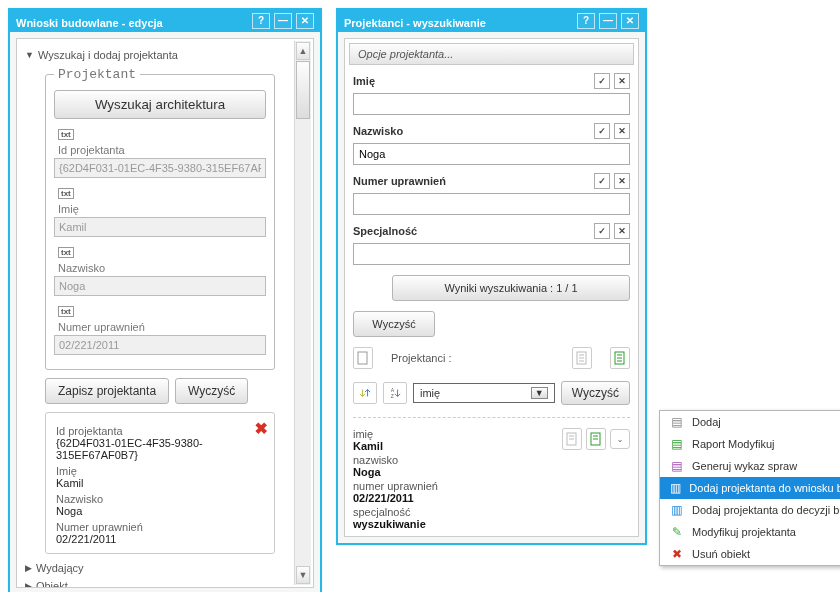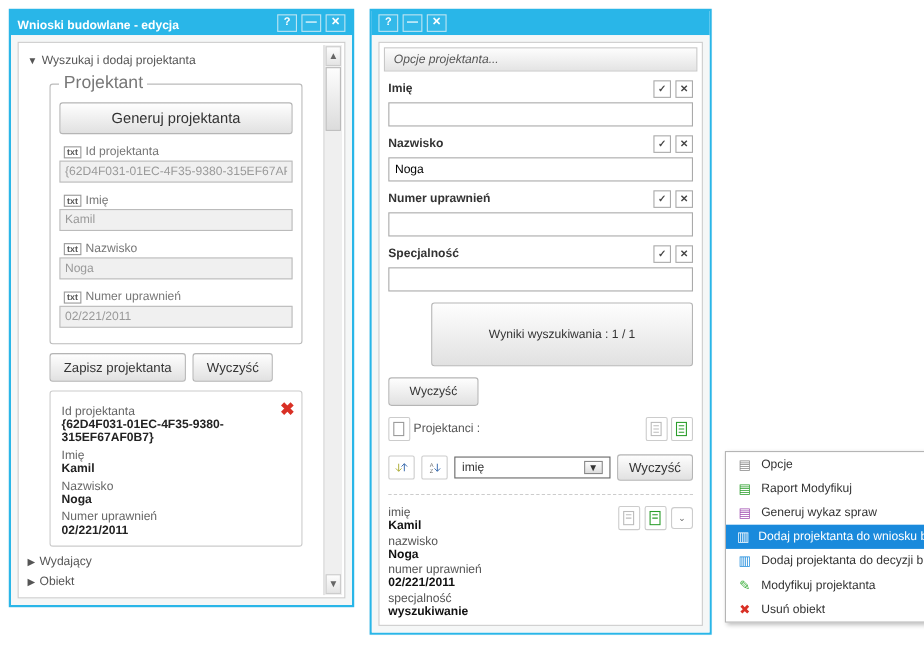--- a/index.html
+++ b/index.html
@@ -103,42 +103,44 @@
     font-size: 9px;
     color: #555;
   }
   fieldset.group {
     border: 1px solid #bbb;
     border-radius: 3px;
     padding: 8px;
     margin: 4px 16px 8px 22px;
   }
   fieldset.group legend {
-    font-size: 16px;
+    font-size: 13px;
     color: #777;
     padding: 0 4px;
+    font-family: Liberation Mono, monospace;
   }
   .big-btn {
     display: block;
     width: 100%;
     text-align: center;
     padding: 6px 0;
     background: linear-gradient(#fefefe,#e1e1e1);
     border: 1px solid #b5b5b5;
     border-radius: 3px;
     color: #333;
     margin-bottom: 10px;
     cursor: pointer;
   }
   .lbl-row {
     display: flex;
-    align-items: flex-end;
+    align-items: flex-start;
     gap: 4px;
     margin: 4px 0 2px 4px;
     color: #777;
+    flex-direction: column;
   }
   .txt-badge {
     display: inline-flex;
     align-items: center;
     justify-content: center;
     border: 1px solid #999;
     background: #fff;
     font-size: 8px;
     font-weight: bold;
     padding: 0 2px;
@@ -175,21 +177,21 @@
     padding: 8px 10px;
     margin: 6px 16px 8px 22px;
     font-size: 11px;
   }
   .card .k {
     color: #666;
     margin-top: 4px;
   }
   .card .v {
     color: #222;
-    font-weight: bold;
+    font-weight: normal;
   }
   .del-x {
     position: absolute;
     right: 6px;
     top: 6px;
     color: #d93025;
     font-size: 16px;
     font-weight: bold;
     cursor: pointer;
   }
@@ -245,21 +247,21 @@
     margin: 10px 4px 0 4px;
     display: flex;
     gap: 6px;
   }
   .wide-btn {
     flex: 1;
     text-align: center;
     background: linear-gradient(#fefefe,#e1e1e1);
     border: 1px solid #b5b5b5;
     border-radius: 3px;
-    padding: 22px 0;
+    padding: 6px 0;
     font-size: 11px;
     font-weight: bold;
     color: #333;
     cursor: pointer;
     margin-left: 39px;
   }
   .narrow-btn {
     width: 80px;
     text-align: center;
     background: linear-gradient(#fefefe,#e1e1e1);
@@ -267,21 +269,21 @@
     border-radius: 3px;
     padding: 6px 0;
     font-size: 11px;
     color: #333;
     cursor: pointer;
   }
   .mid-row {
     margin: 10px 4px 0 4px;
     display: flex;
     align-items: center;
-    gap: 3px;
+    gap: 18px;
     font-size: 11px;
     color: #333;
   }
   .doc-icn {
     width: 18px;
     height: 20px;
     border: 1px solid #ccc;
     border-radius: 2px;
     display: flex;
     align-items: center;
@@ -401,21 +403,21 @@
   <div class="win-body">
     <div class="inner" style="padding-right:22px;">
 
       <div class="section-head">
         <span class="tri">▼</span>
         <span>Wyszukaj i dodaj projektanta</span>
       </div>
 
       <fieldset class="group">
         <legend>Projektant</legend>
-        <button class="big-btn">Generuj projektanta</button>
+        <button class="big-btn">Wyszukaj architektura</button>
 
         <div class="lbl-row">
           <span class="txt-badge">txt</span>
           <span>Id projektanta</span>
         </div>
         <input class="ro-input" readonly="" value="{62D4F031-01EC-4F35-9380-315EF67AF0B" style="">
 
         <div class="lbl-row">
           <span class="txt-badge">txt</span>
           <span>Imię</span>
@@ -468,20 +470,21 @@
         <div style="position:absolute; bottom:0; left:0; right:0;">
           <div class="arrow">▼</div>
         </div>
       </div>
     </div>
   </div>
 </div>
 
 <div class="window window-r" style="position:relative;">
   <div class="titlebar">
+    <span class="title">Projektanci - wyszukiwanie</span>
     <span class="tb-btn">?</span>
     <span class="tb-btn">—</span>
     <span class="tb-btn">✕</span>
   </div>
   <div class="win-body">
     <div class="inner inner-r">
 
       <div class="opt-header">Opcje projektanta...</div>
 
       <div class="search-field">
@@ -611,21 +614,21 @@
           <span class="caret-box">⌄</span>
         </div>
       </div>
 
     </div>
   </div>
 
   <div class="ctx-menu">
     <div class="ctx-item">
       <span class="ci ci-white">▤</span>
-      <span>Opcje</span>
+      <span>Dodaj</span>
     </div>
     <div class="ctx-item">
       <span class="ci ci-green">▤</span>
       <span>Raport Modyfikuj</span>
     </div>
     <div class="ctx-item">
       <span class="ci ci-purple">▤</span>
       <span>Generuj wykaz spraw</span>
     </div>
     <div class="ctx-item selected">

